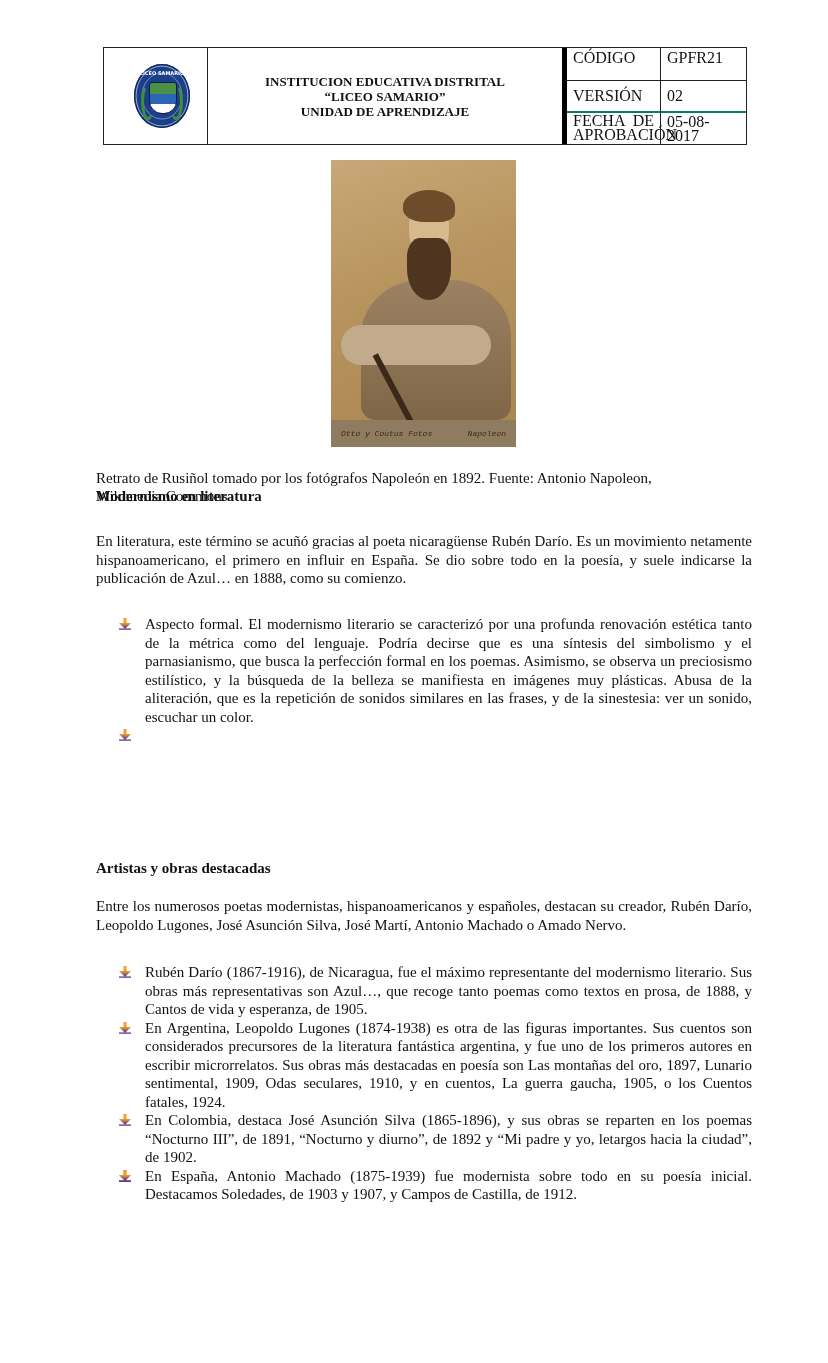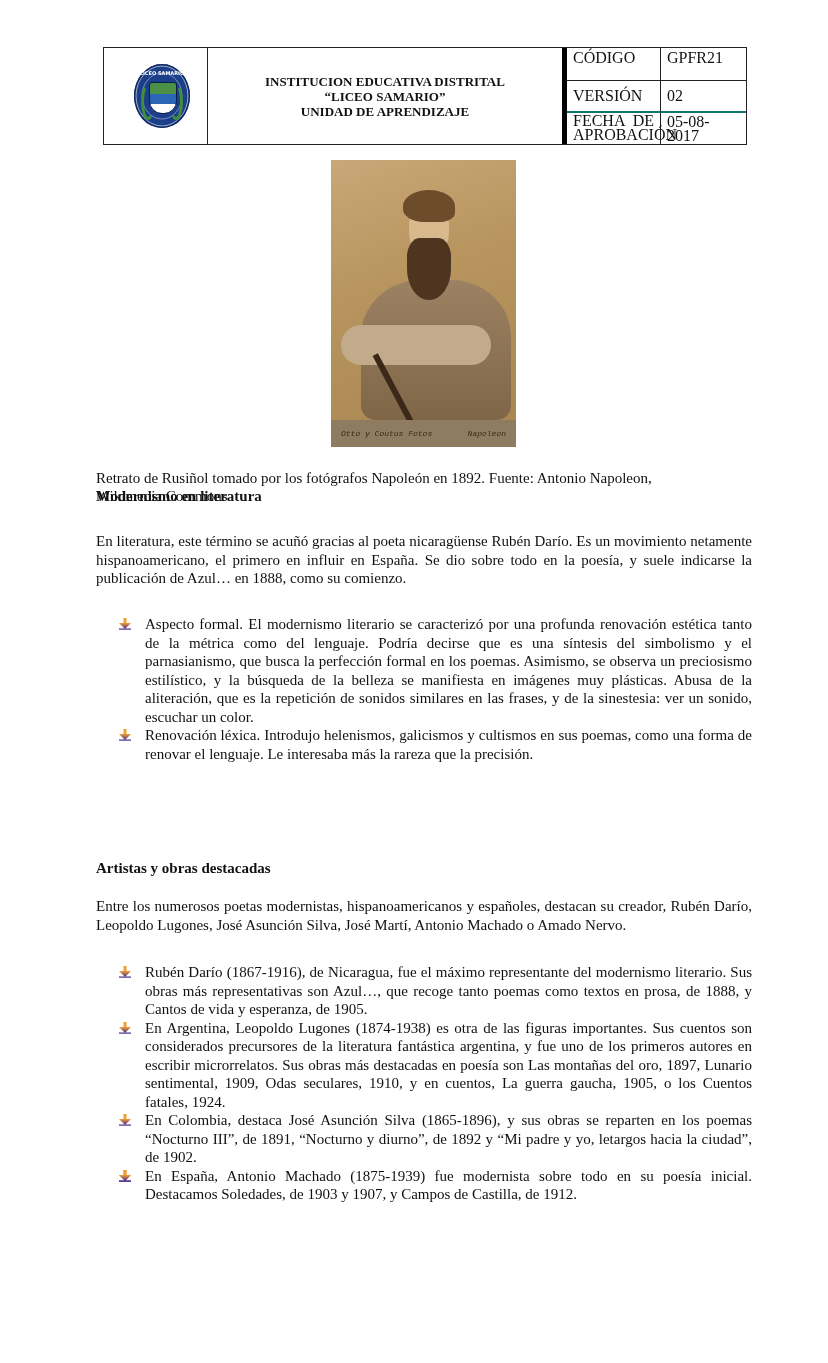--- a/index.html
+++ b/index.html
@@ -180,21 +180,20 @@
         <rect x="0" y="10.5" width="12" height="1.2" fill="#4b2a8c"></rect>
       </svg>
     <span>Aspecto formal. El modernismo literario se caracterizó por una profunda renovación estética tanto de la métrica como del lenguaje. Podría decirse que es una síntesis del simbolismo y el parnasianismo, que busca la perfección formal en los poemas. Asimismo, se observa un preciosismo estilístico, y la búsqueda de la belleza se manifiesta en imágenes muy plásticas. Abusa de la aliteración, que es la repetición de sonidos similares en las frases, y de la sinestesia: ver un sonido, escuchar un color.</span>
   </li>
   <li>
     <svg class="bullet" viewBox="0 0 12 12">
         <rect x="4.5" y="0" width="3" height="6" fill="#f0a030"></rect>
         <polygon points="0,5 12,5 6,11" fill="url(#bg1)"></polygon>
         <rect x="0" y="10.5" width="12" height="1.2" fill="#4b2a8c"></rect>
       </svg>
-    <span>Renovación léxica. Introdujo helenismos, galicismos y cultismos en sus poemas, como una forma de renovar el lenguaje. Le interesaba más la rareza que la precisión.</span>
   </li>
 </ul>
 
 <div class="h" style="top:859px;">Artistas y obras destacadas</div>
 <div class="para" style="top:897px;">Entre los numerosos poetas modernistas, hispanoamericanos y españoles, destacan su creador, Rubén Darío, Leopoldo Lugones, José Asunción Silva, José Martí, Antonio Machado o Amado Nervo.</div>
 
 <ul class="arrows" style="top:963px;">
   <li>
     <svg class="bullet" viewBox="0 0 12 12">
         <rect x="4.5" y="0" width="3" height="6" fill="#f0a030"></rect>

